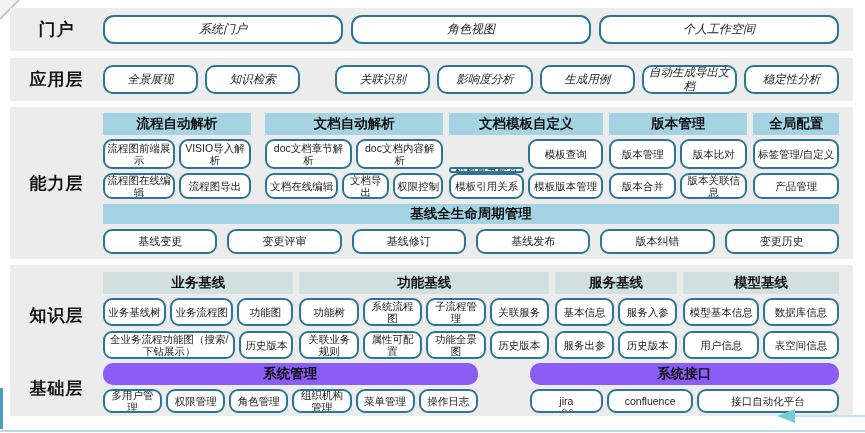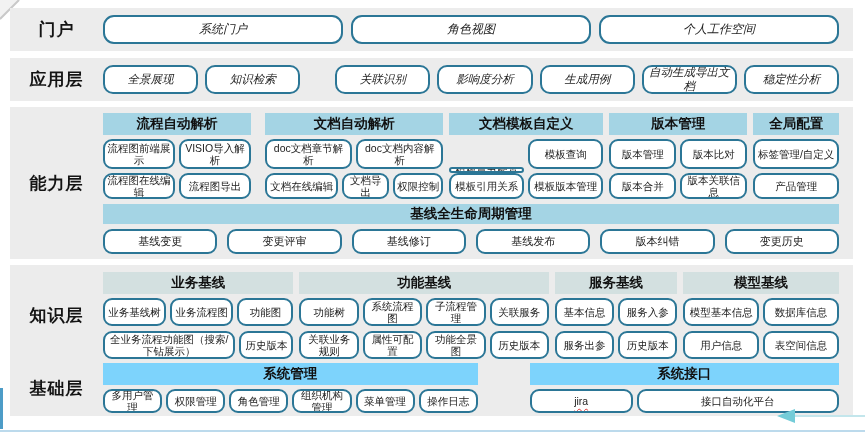--- a/index.html
+++ b/index.html
@@ -41,21 +41,21 @@
   .g-row .btn{flex:1;}
 
   #band-capability .band-content{padding:6px 0 5px 0;}
   #band-capability .g-row.r0{height:30px;}
   #band-capability .g-row.r1{height:26px;}
 
   #band-knowledge .g-header{background:#d3e0e0;}
   #band-knowledge .g-row{height:28px;}
   #band-knowledge .g-row.r1{margin-top:1px;}
 
-  #band-base .g-header{background:#7dd3fc;}
+  #band-base .g-header{background:#8b5cf6;border-radius:10px;}
   #band-base .g-row{height:24px;}
   #band-base .groups{gap:52px;}
 
   
   .baseline-header{height:20px;margin-top:5px;background:#a4d4e4;
             display:flex;align-items:center;justify-content:center;
             font-weight:bold;font-size:13.5px;color:#111;}
   .baseline-row{height:25px;margin-top:5px;display:flex;gap:10px;}
   .baseline-row .btn{flex:1;font-size:11px;}
 
@@ -241,20 +241,21 @@
               <div class="btn" style="flex: 1 1 0px;">菜单管理</div>
               <div class="btn" style="flex: 1 1 0px;">操作日志</div>
             </div>
           </div>
           <div class="group" style="flex: 307 0 0px;">
             <div class="g-header">系统接口</div>
             <div class="g-row r0">
               <div class="btn" style="flex: 1 1 0px;">
                 <span class="spellcheck">jira</span>
               </div>
+              <div class="btn" style="flex: 1.2 1 0px;">confluence</div>
               <div class="btn" style="flex: 2.05 1 0px;">接口自动化平台</div>
             </div>
           </div>
         </div>
     </div>
   </div>
 
   <div class="left-edge-bar"></div>
   <div class="bottom-line"></div>
   <svg class="return-arrow" width="88" height="20">

